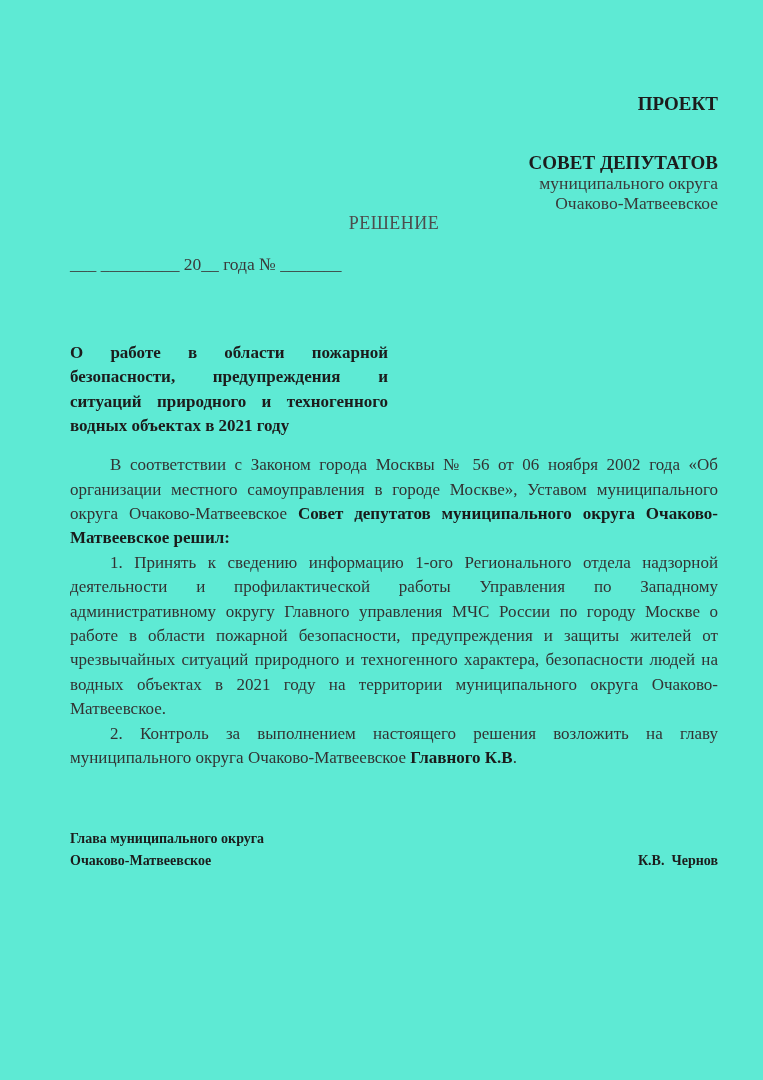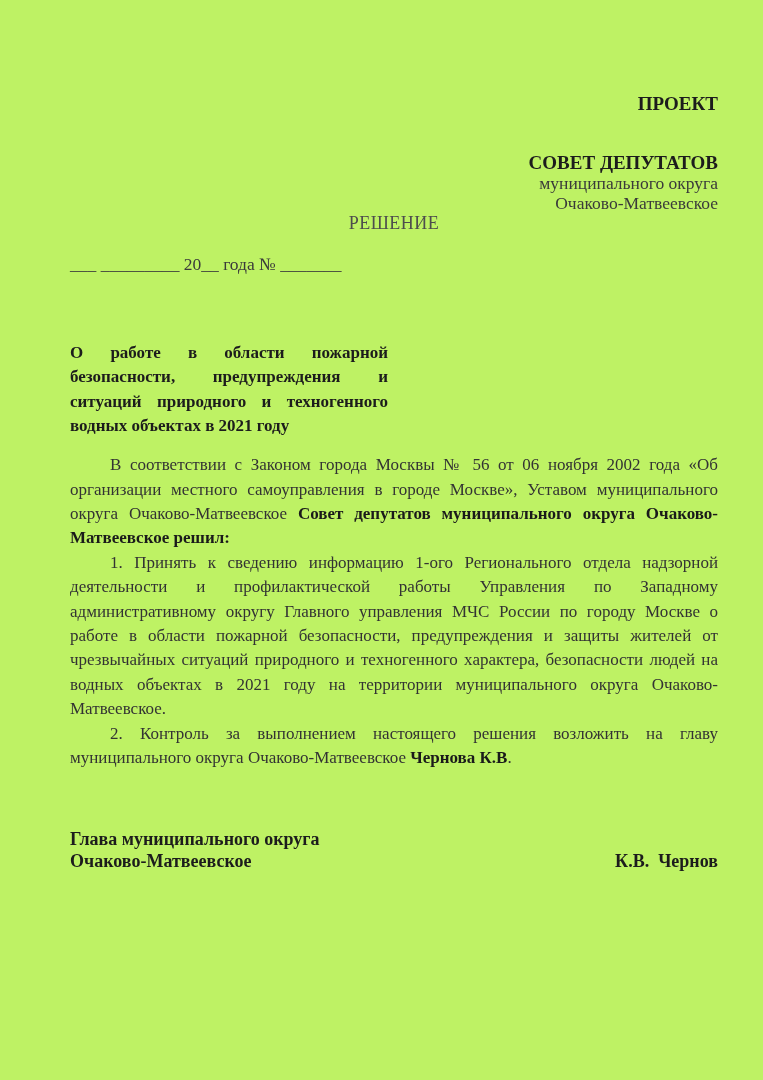--- a/index.html
+++ b/index.html
@@ -4,21 +4,21 @@
 <style>
   html, body {
     margin: 0;
     padding: 0;
     background: #ffffff;
   }
   .page {
     position: relative;
     width: 763px;
     height: 1080px;
-    background: #bef264;
+    background: #5eead4;
     font-family: "Liberation Serif", "DejaVu Serif", serif;
     color: #333333;
     box-sizing: border-box;
     padding: 93px 45px 0 70px;
     overflow: hidden;
   }
   .stamp {
     text-align: right;
     font-weight: bold;
     font-size: 19px;
@@ -82,21 +82,21 @@
   .b {
     font-weight: bold;
     color: #1a1a1a;
   }
   .signature {
     margin-top: 58px;
     display: flex;
     justify-content: space-between;
     align-items: flex-end;
     font-weight: bold;
-    font-size: 18px;
+    font-size: 14px;
     line-height: 22px;
     color: #1c1c1c;
   }
   .sig-name {
     white-space: pre;
   }
 </style>
 </head>
 <body>
 
@@ -117,21 +117,21 @@
   <div class="subject">
       <div class="subject-line">О работе в области пожарной</div>
       <div class="subject-line">безопасности, предупреждения и</div>
       <div class="subject-line">ситуаций природного и техногенного</div>
       <div class="subject-line last">водных объектах в 2021 году</div>
     </div>
 
   <div class="body-text">
       <p><span>В соответствии с Законом города Москвы № 56 от 06 ноября 2002 года «Об организации местного самоуправления в городе Москве», Уставом муниципального округа Очаково-Матвеевское </span><span class="b">Совет депутатов муниципального округа Очаково-Матвеевское решил:</span></p>
       <p><span>1. Принять к сведению информацию 1-ого Регионального отдела надзорной деятельности и профилактической работы Управления по Западному административному округу Главного управления МЧС России по городу Москве о работе в области пожарной безопасности, предупреждения и защиты жителей от чрезвычайных ситуаций природного и техногенного характера, безопасности людей на водных объектах в 2021 году на территории муниципального округа Очаково-Матвеевское.</span></p>
-      <p><span>2. Контроль за выполнением настоящего решения возложить на главу муниципального округа Очаково-Матвеевское </span><span class="b">Чернова К.В</span><span>.</span></p>
+      <p><span>2. Контроль за выполнением настоящего решения возложить на главу муниципального округа Очаково-Матвеевское </span><span class="b">Главного К.В</span><span>.</span></p>
     </div>
 
   <div class="signature">
     <div>
       <div>Глава муниципального округа</div>
       <div>Очаково-Матвеевское</div>
     </div>
     <div class="sig-name">К.В.  Чернов</div>
   </div>
 

